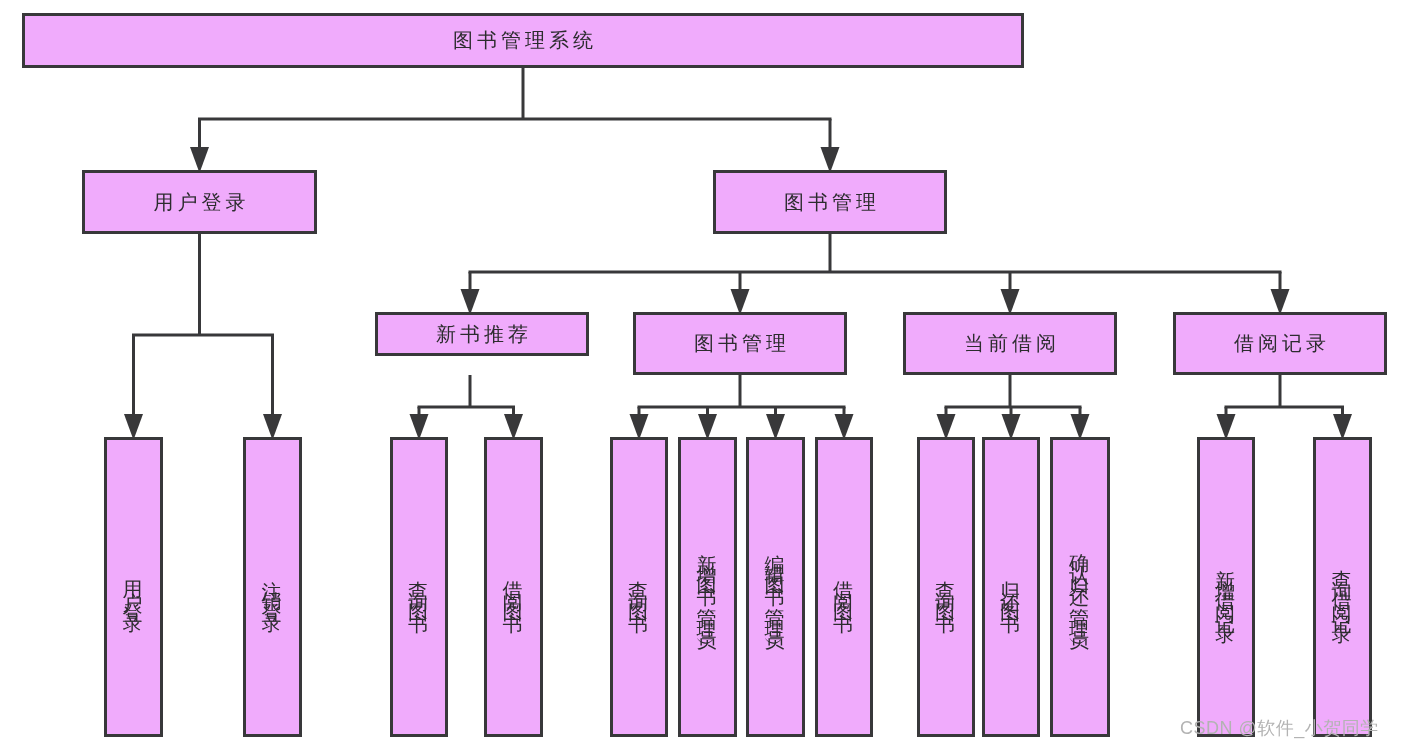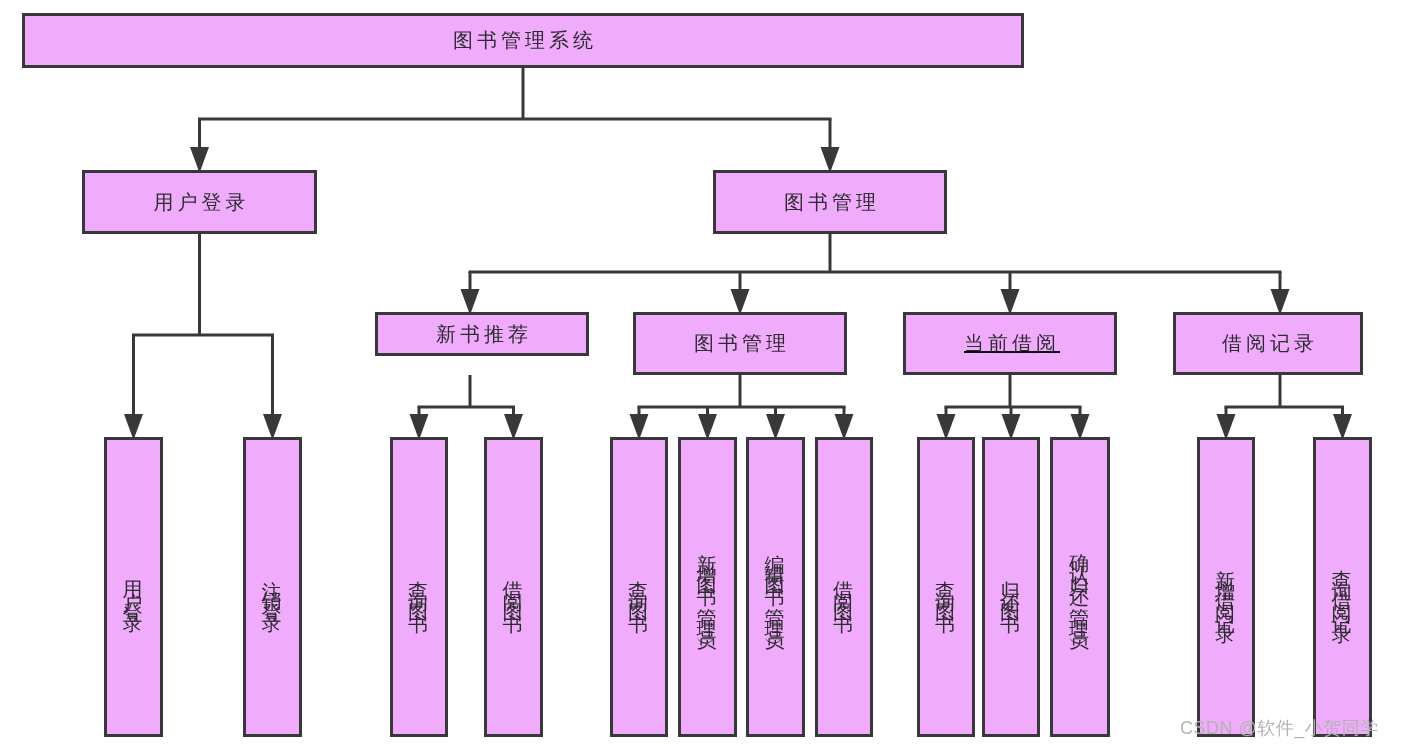--- a/index.html
+++ b/index.html
@@ -125,24 +125,24 @@
       </div>
       <div class="box v" style="left: 243px; top: 437px; width: 59px; height: 300px;">
         <span>注销登录</span>
       </div>
       <div class="box h" style="left: 363px; top: 312px; width: 214px; height: 44px; margin-left: 12px;">
         <span>新书推荐</span>
       </div>
       <div class="box h" style="left: 633px; top: 312px; width: 214px; height: 63px;">
         <span>图书管理</span>
       </div>
-      <div class="box h" style="left: 903px; top: 312px; width: 214px; height: 63px; text-decoration: underline;">
+      <div class="box h" style="left: 903px; top: 312px; width: 214px; height: 63px;">
         <span>当前借阅</span>
       </div>
-      <div class="box h" style="left: 1173px; top: 312px; width: 190px; height: 63px;">
+      <div class="box h" style="left: 1173px; top: 312px; width: 214px; height: 63px;">
         <span>借阅记录</span>
       </div>
       <div class="box v" style="left: 390px; top: 437px; width: 58px; height: 300px;">
         <span>查询图书</span>
       </div>
       <div class="box v" style="left: 484px; top: 437px; width: 59px; height: 300px;">
         <span>借阅图书</span>
       </div>
       <div class="box v" style="left: 610px; top: 437px; width: 58px; height: 300px;">
         <span>查询图书</span>

